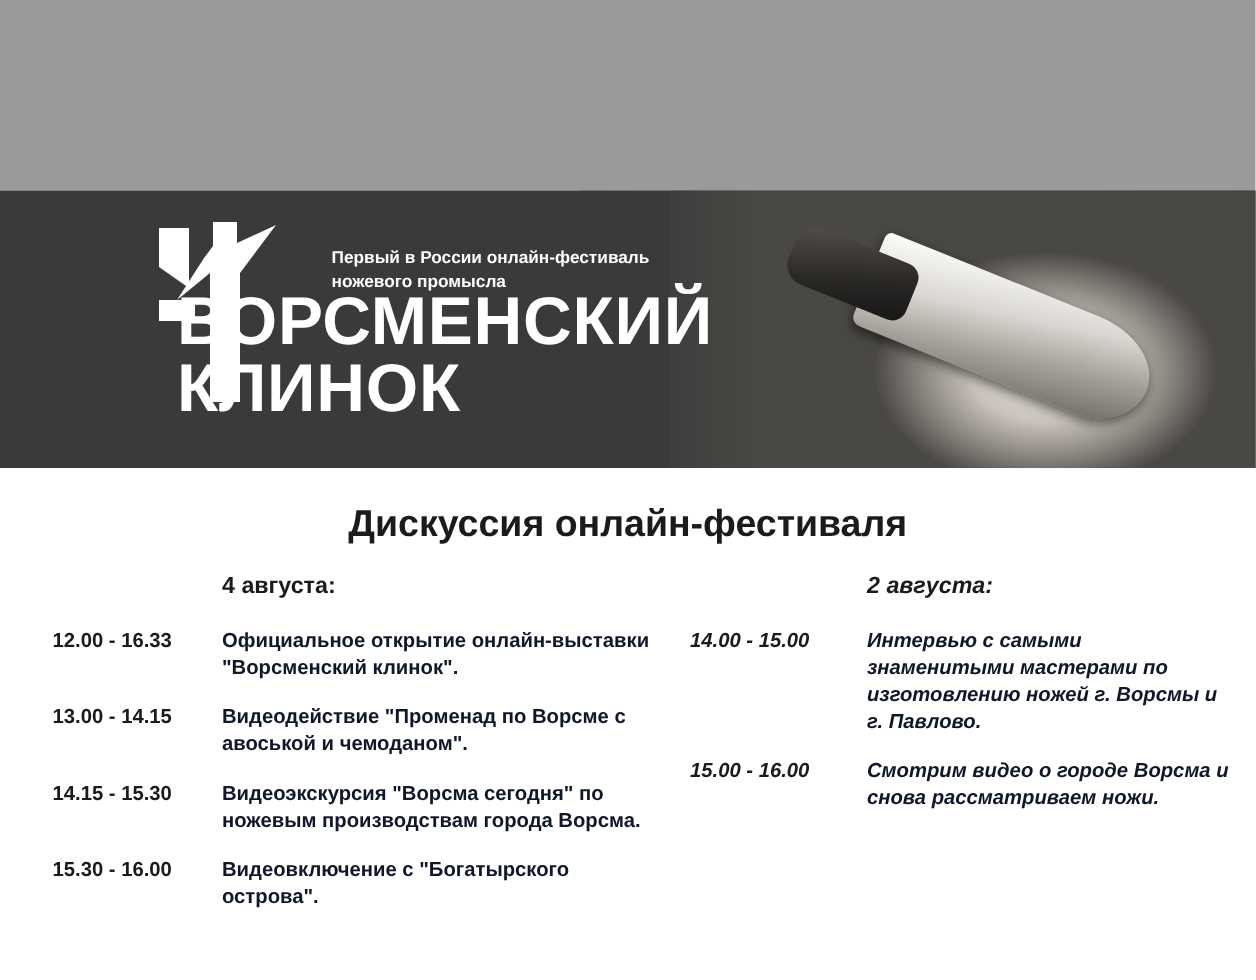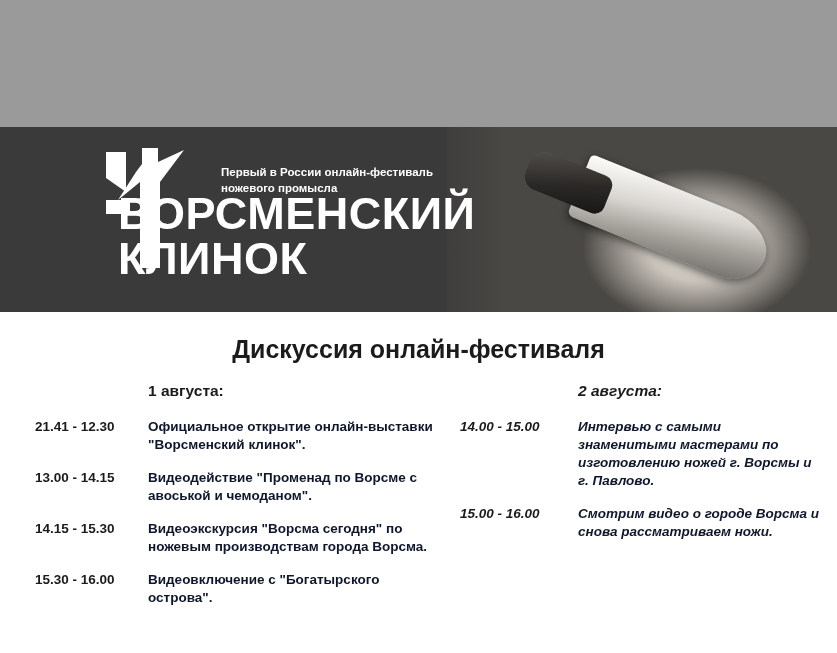--- a/index.html
+++ b/index.html
@@ -194,24 +194,24 @@
   <div class="tagline">Первый в России онлайн-фестиваль ножевого промысла</div>
 
   <div class="logo-word">
     <span>ВОРСМЕНСКИЙ</span>
     <span class="line2">КЛИНОК</span>
   </div>
 
   <div class="program-title">Дискуссия онлайн-фестиваля</div>
 
   <div class="col col-left">
-    <div class="day-head day-head-left">1 августа:</div>
-
-    <div class="row">
-      <div class="time">21.41 - 12.30</div>
+    <div class="day-head day-head-left">4 августа:</div>
+
+    <div class="row">
+      <div class="time">12.00 - 16.33</div>
       <div class="desc">Официальное открытие онлайн-выставки "Ворсменский клинок".</div>
     </div>
     <div class="row">
       <div class="time">13.00 - 14.15</div>
       <div class="desc">Видеодействие "Променад по Ворсме с авоськой и чемоданом".</div>
     </div>
     <div class="row">
       <div class="time">14.15 - 15.30</div>
       <div class="desc">Видеоэкскурсия "Ворсма сегодня" по ножевым производствам города Ворсма.</div>
     </div>

